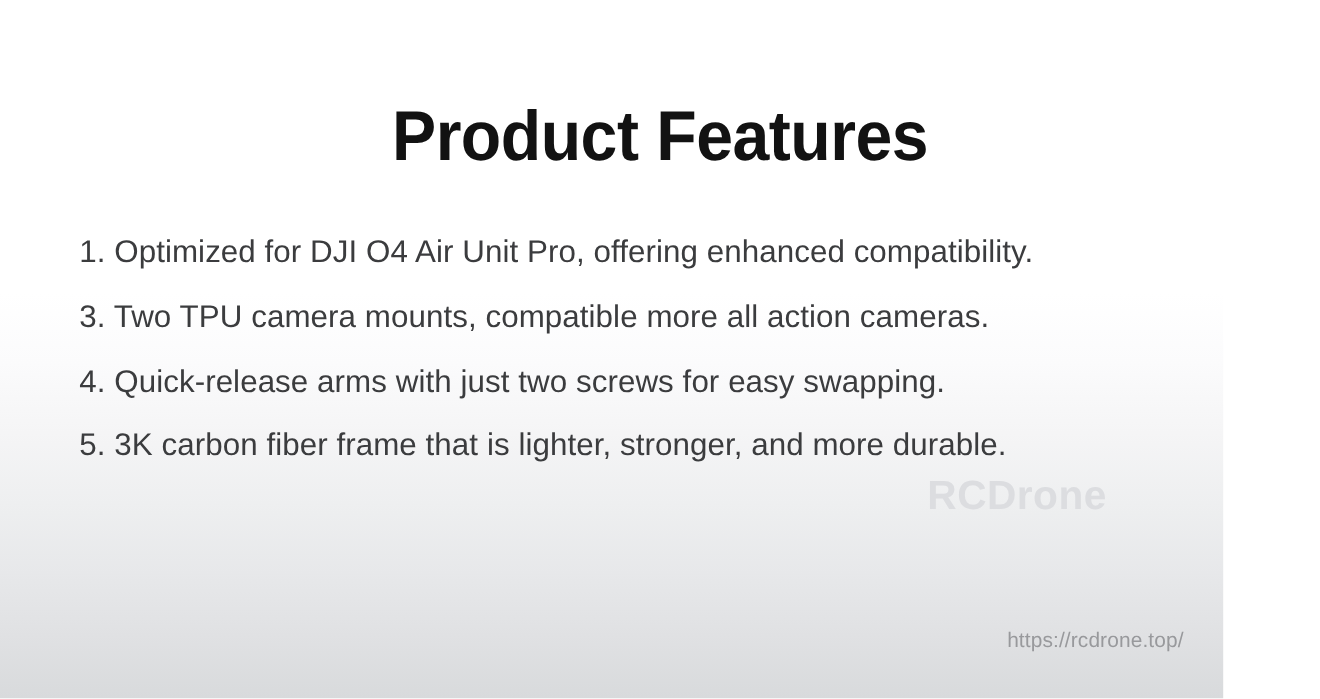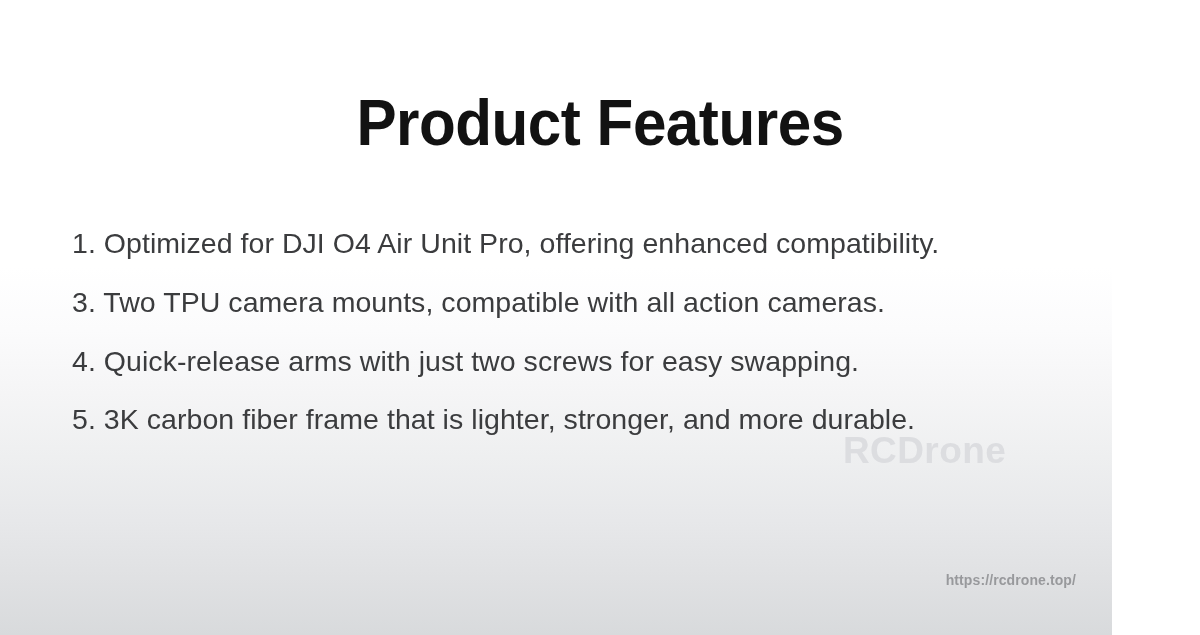--- a/index.html
+++ b/index.html
@@ -45,21 +45,21 @@
     color: #121212;
     line-height: 1.06;
     transform: scaleX(0.94);
     transform-origin: center top;
     white-space: nowrap;
   }
 
   
   .features {
     position: absolute;
-    top: 214px;
+    top: 200px;
     left: 72px;
     width: 1060px;
     margin: 0;
     padding: 0;
     list-style: none;
   }
   .feature-item {
     display: block;
     font-family: "Liberation Sans", sans-serif;
     font-size: 28.5px;
@@ -88,22 +88,22 @@
     letter-spacing: 0.4px;
     line-height: 1;
     user-select: none;
     pointer-events: none;
   }
   .watermark-url {
     position: absolute;
     right: 36px;
     top: 573px;
     font-family: "Liberation Sans", sans-serif;
-    font-size: 14px;
-    font-weight: 700;
+    font-size: 19px;
+    font-weight: 400;
     color: #98999c;
     letter-spacing: 0.1px;
     line-height: 1;
   }
 </style>
 </head>
 <body>
 
 <div class="slide">
 
@@ -112,21 +112,21 @@
   <ul class="features">
 
     <li class="feature-item">
       <span class="feature-num">1.</span>
       <span class="feature-text">Optimized for DJI O4 Air Unit Pro, offering enhanced compatibility.</span>
     </li>
 
 
     <li class="feature-item">
       <span class="feature-num">3.</span>
-      <span class="feature-text">Two TPU camera mounts, compatible with all action cameras.</span>
+      <span class="feature-text">Two TPU camera mounts, compatible more all action cameras.</span>
     </li>
 
     <li class="feature-item">
       <span class="feature-num">4.</span>
       <span class="feature-text">Quick-release arms with just two screws for easy swapping.</span>
     </li>
 
     <li class="feature-item">
       <span class="feature-num">5.</span>
       <span class="feature-text">3K carbon fiber frame that is lighter, stronger, and more durable.</span>

